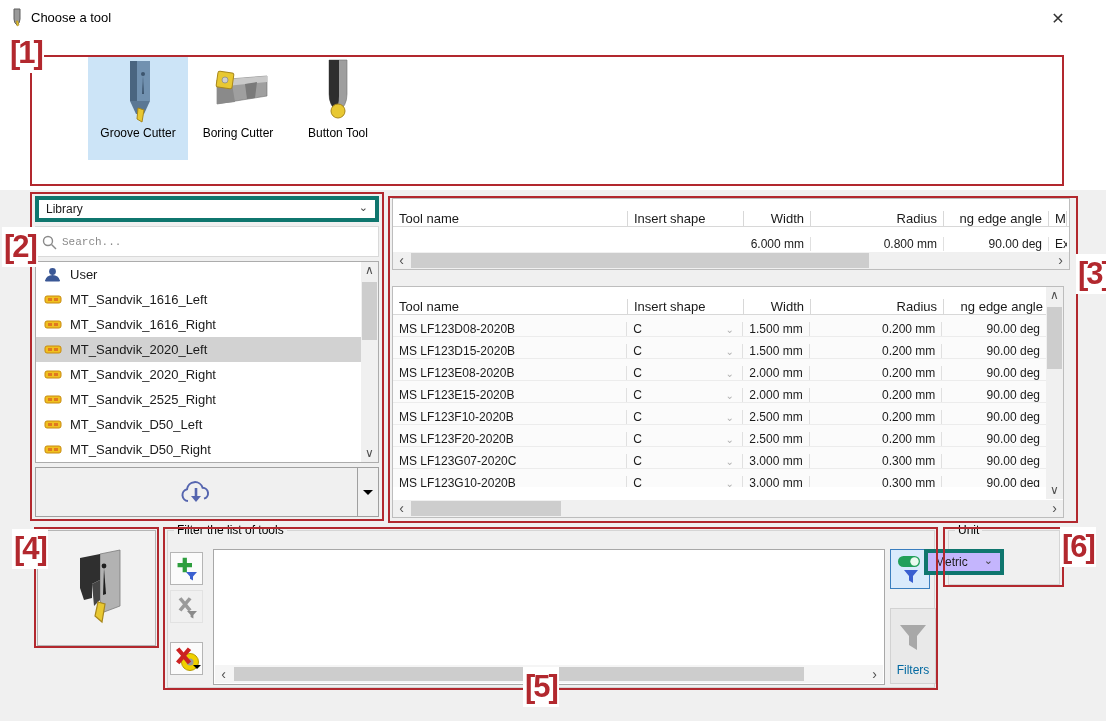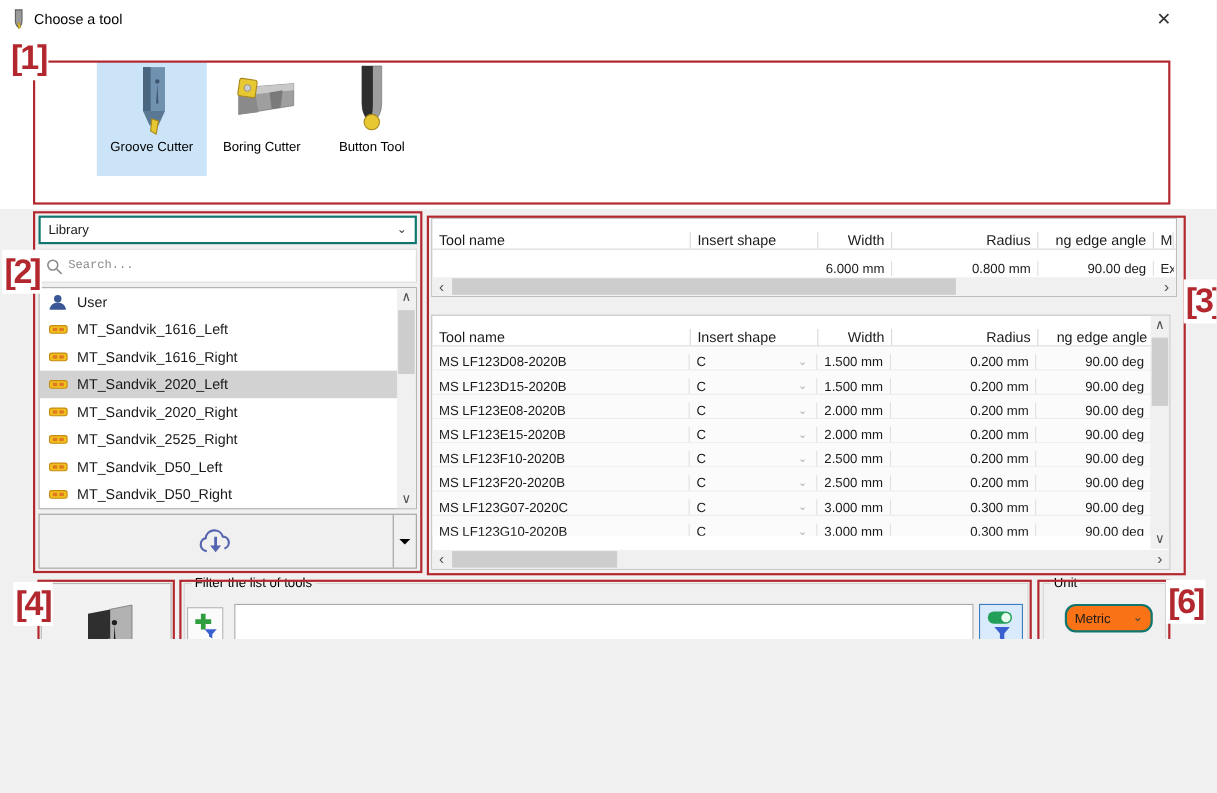--- a/index.html
+++ b/index.html
@@ -1,37 +1,37 @@
 <!DOCTYPE html>
 <html><head>
 <meta charset="utf-8">
 <style>
   * { margin:0; padding:0; box-sizing:border-box; }
   html,body { background:#f0f0f0; }
   body { font-family:"Liberation Sans", sans-serif; font-size:12px; color:#1a1a1a; }
-  #app { position:relative; width:1106px; height:581px; background:#f0f0f0; overflow:hidden; }
+  #app { position:relative; width:1106px; height:721px; background:#f0f0f0; overflow:hidden; }
 
   
   .top-white { position:absolute; left:0; top:0; width:1106px; height:190px; background:#fff; }
   .titlebar { position:absolute; left:0; top:0; width:1106px; height:36px; background:#fff; }
   .title-icon { position:absolute; left:9px; top:8px; }
   .title-text { position:absolute; left:31px; top:10px; font-size:13px; color:#000; }
   .close-btn { position:absolute; right:36px; top:8px; width:24px; height:22px; text-align:center;
                font-size:16px; line-height:22px; color:#333; cursor:default; }
 
   
   .tool-tiles { position:absolute; left:44px; top:56px; display:flex; align-items:flex-start;padding-left:44px; }
   .tile { width:100px; min-height:104px; padding-top:2px; text-align:center; }
   .tile.w130 { width:130px; }
   .tile.sel { background:#cce4f7; }
   .tile .ticon { display:block; margin:0 auto; height:66px; }
   .tile .tlabel { display:block; margin-top:2px; font-size:12px; line-height:15px; color:#000; }
 
   
-  .combo { position:absolute; background:#fff; border:2px solid #0f766e; }
+  .combo { position:absolute; background:#fff; border:4px solid #0f766e; }
   .combo .cval { position:absolute; left:7px; top:50%; transform:translateY(-50%); }
   .combo .cchev { position:absolute; right:7px; top:50%; transform:translateY(-58%); color:#444; font-size:11px; }
   .lib-combo { left:35px; top:196px; width:344px; height:26px; }
   .search-box { position:absolute; left:35px; top:226px; width:344px; height:31px; background:#fff; border:1px solid #d9d9d9; }
   .search-box input { position:absolute; left:26px; top:3px; width:300px; height:23px; border:0; outline:0;
                       font-family:Liberation Mono, monospace; font-size:11px; color:#444; }
   .search-box input::placeholder { color:#8a8a8a; }
   .search-ic { position:absolute; left:6px; top:8px; }
 
   .lib-list { position:absolute; left:35px; top:261px; width:344px; height:202px; background:#fff;
@@ -82,21 +82,21 @@
   
   .preview-box { position:absolute; left:37px; top:530px; width:119px; height:116px; background:#f2f2f2; border:1px solid #b5b5b5; }
   .preview-box svg { position:absolute; left:50%; top:50%; transform:translate(-50%,-50%); }
 
   .group-box { position:absolute; border:1px solid #d5d5d5; }
   .group-label { position:absolute; background:#f0f0f0; padding:0 3px; font-size:12px; color:#000; z-index:3; }
   .fgroup { left:167px; top:530px; width:768px; height:158px; }
   .fgroup-label { left:174px; top:523px; }
   .ugroup { left:948px; top:530px; width:112px; height:55px; }
   .ugroup-label { left:955px; top:523px; }
-  .unit-combo { left:968px; top:549px; width:80px; height:26px; background:#f97316;border-radius:10px; }
+  .unit-combo { left:924px; top:549px; width:80px; height:26px; background:#c4b5fd; }
 
   .fbtn { position:absolute; width:33px; height:33px; background:#fbfbfb; border:1px solid #b5b5b5; }
   .fbtn svg { position:absolute; left:50%; top:50%; transform:translate(-50%,-50%); }
   .fbtn.flat { background:#f0f0f0; border-color:#e2e2e2; }
   .fbtn.dd::after { content:""; position:absolute; right:1px; bottom:1px; border:4px solid transparent; border-top-color:#000; }
 
   .flist { position:absolute; left:213px; top:549px; width:672px; height:136px; background:#fff; border:1px solid #a8a8a8; }
   .flist-hsb { position:absolute; left:1px; bottom:1px; width:668px; height:18px; background:#f5f5f5; }
 
   .toggle-btn { position:absolute; left:890px; top:549px; width:40px; height:40px; background:#d9eafc; border:1px solid #3a7ebf; }

